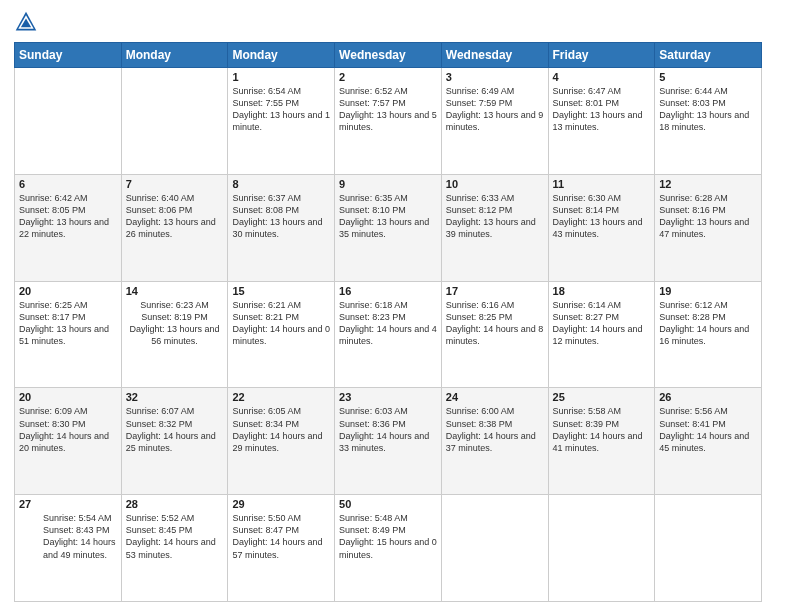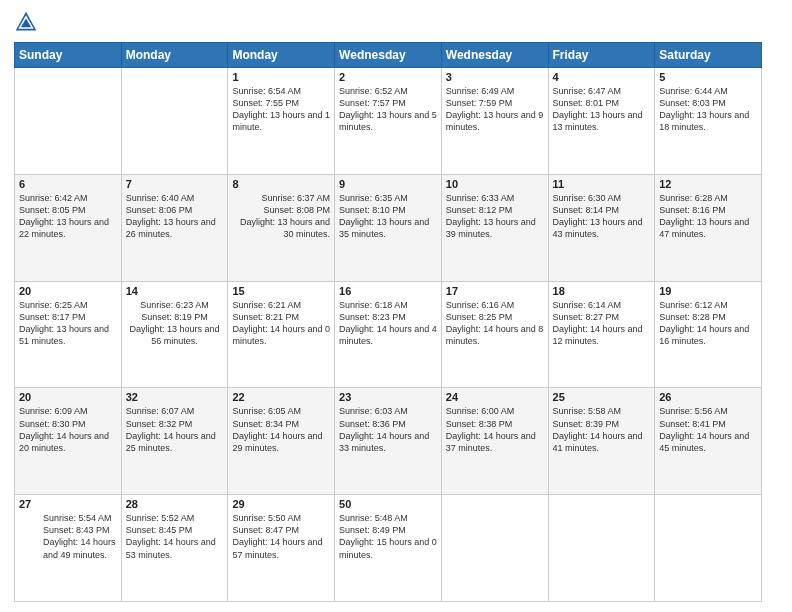--- a/index.html
+++ b/index.html
@@ -184,21 +184,21 @@
 Daylight: 13 hours and 22 minutes.</div>
           </td>
           <td>
             <div class="day-number">7</div>
             <div class="day-info" style="white-space: pre-line;">Sunrise: 6:40 AM
 Sunset: 8:06 PM
 Daylight: 13 hours and 26 minutes.</div>
           </td>
           <td>
             <div class="day-number">8</div>
-            <div class="day-info" style="white-space: pre-line; text-align: right;">Sunrise: 6:37 AM
+            <div class="day-info" style="white-space: pre-line;">Sunrise: 6:37 AM
 Sunset: 8:08 PM
 Daylight: 13 hours and 30 minutes.</div>
           </td>
           <td>
             <div class="day-number">9</div>
             <div class="day-info" style="white-space: pre-line;">Sunrise: 6:35 AM
 Sunset: 8:10 PM
 Daylight: 13 hours and 35 minutes.</div>
           </td>
           <td>

